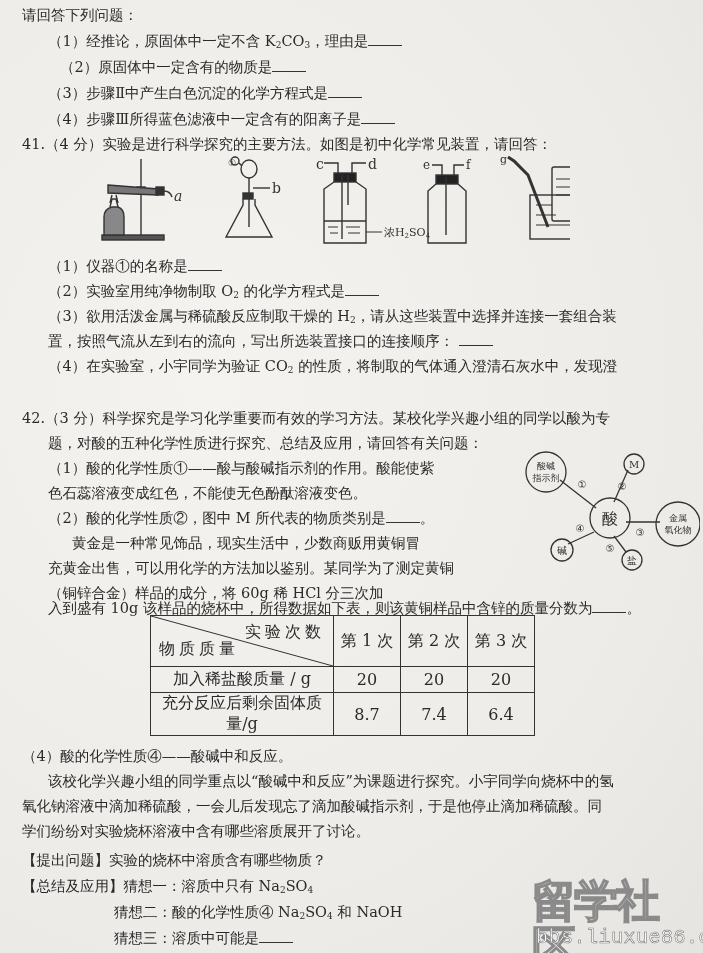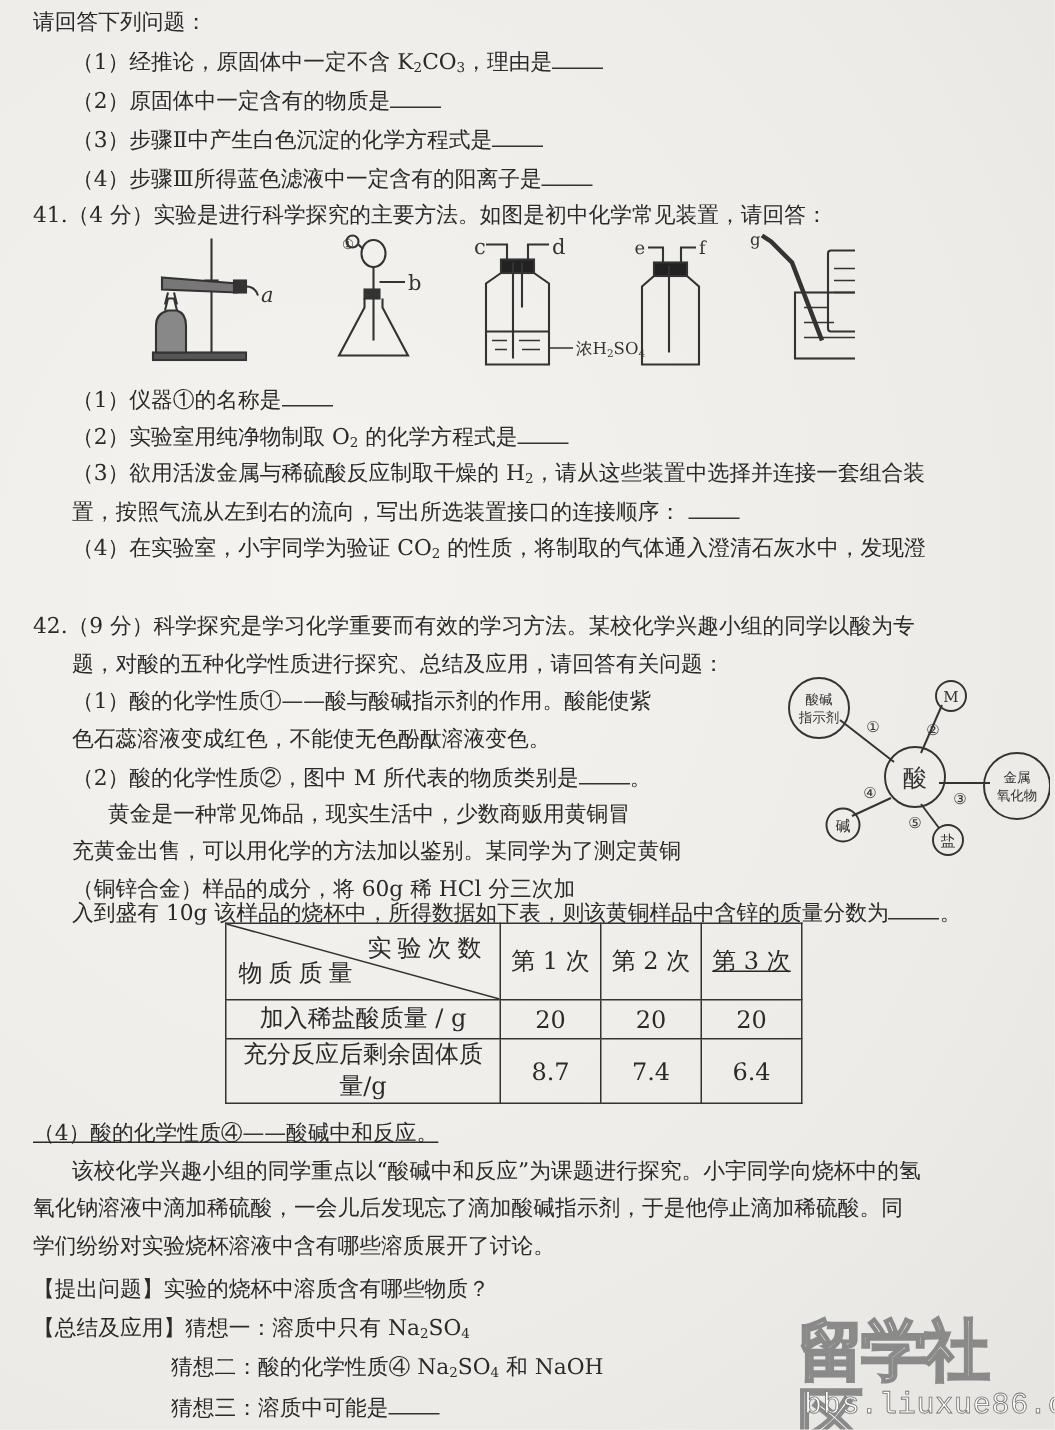--- a/index.html
+++ b/index.html
@@ -33,21 +33,21 @@
 </head>
 <body>
 
 <div class="page">
 
   <div class="line" style="left:22px; top:5px;">请回答下列问题：</div>
 
   <div class="line" style="left:48px; top:31px;">
     <span>（1）</span><span>经推论，原固体中一定不含 K</span><sub>2</sub><span>CO</span><sub>3</sub><span>，理由是</span><span class="blank"></span>
   </div>
-  <div class="line" style="left:48px; top:57px;text-align:right;">
+  <div class="line" style="left:60px; top:57px;text-align:right;">
     <span>（2）</span><span>原固体中一定含有的物质是</span><span class="blank"></span>
   </div>
   <div class="line" style="left:48px; top:83px;">
     <span>（3）</span><span>步骤Ⅱ中产生白色沉淀的化学方程式是</span><span class="blank"></span>
   </div>
   <div class="line" style="left:48px; top:109px;">
     <span>（4）</span><span>步骤Ⅲ所得蓝色滤液中一定含有的阳离子是</span><span class="blank"></span>
   </div>
 
   <div class="line" style="left:22px; top:134px;">
@@ -128,21 +128,21 @@
     <span>（3）</span><span>欲用活泼金属与稀硫酸反应制取干燥的 H</span><sub>2</sub><span>，请从这些装置中选择并连接一套组合装</span>
   </div>
   <div class="line" style="left:48px; top:331px;">
     <span>置，按照气流从左到右的流向，写出所选装置接口的连接顺序：</span> <span class="blank"></span>
   </div>
   <div class="line" style="left:48px; top:356px;">
     <span>（4）</span><span>在实验室，小宇同学为验证 CO</span><sub>2</sub><span> 的性质，将制取的气体通入澄清石灰水中，发现澄</span>
   </div>
 
   <div class="line" style="left:22px; top:408px;">
-    <span>42.</span><span>（9 分）</span><span>科学探究是学习化学重要而有效的学习方法。某校化学兴趣小组的同学以酸为专</span>
+    <span>42.</span><span>（3 分）</span><span>科学探究是学习化学重要而有效的学习方法。某校化学兴趣小组的同学以酸为专</span>
   </div>
   <div class="line" style="left:48px; top:433px;">题，对酸的五种化学性质进行探究、总结及应用，请回答有关问题：</div>
   <div class="line" style="left:48px; top:458px;">（1）酸的化学性质①——酸与酸碱指示剂的作用。酸能使紫</div>
   <div class="line" style="left:48px; top:483px;">色石蕊溶液变成红色，不能使无色酚酞溶液变色。</div>
   <div class="line" style="left:48px; top:508px;">
     <span>（2）酸的化学性质②，图中 M 所代表的物质类别是</span><span class="blank"></span><span>。</span>
   </div>
   <div class="line" style="left:72px; top:533px;">黄金是一种常见饰品，现实生活中，少数商贩用黄铜冒</div>
   <div class="line" style="left:48px; top:558px;">充黄金出售，可以用化学的方法加以鉴别。某同学为了测定黄铜</div>
   <div class="line" style="left:48px; top:583px;">（铜锌合金）样品的成分，将 60g 稀 HCl 分三次加</div>
@@ -186,38 +186,38 @@
         <tr>
       <td class="diag-cell">
         <svg style="position:absolute;left:0;top:0;" width="182" height="50">
               <line x1="0" y1="0" x2="182" y2="50" stroke="#333" stroke-width="1"></line>
             </svg>
         <span class="tr">实验次数</span>
         <span class="bl">物质质量</span>
       </td>
       <td style="width:66px;">第 1 次</td>
       <td style="width:66px;">第 2 次</td>
-      <td style="width:66px;text-decoration:underline;">第 3 次</td>
+      <td style="width:66px;">第 3 次</td>
     </tr>
     <tr style="height:26px;">
       <td>加入稀盐酸质量 / g</td>
       <td>20</td>
       <td>20</td>
       <td>20</td>
     </tr>
     <tr style="height:26px;">
       <td>充分反应后剩余固体质量/g</td>
       <td>8.7</td>
       <td>7.4</td>
       <td>6.4</td>
     </tr>
   </tbody>
     </table>
 
-  <div class="line" style="left:22px; top:746px;text-decoration:underline;">（4）酸的化学性质④——酸碱中和反应。</div>
+  <div class="line" style="left:22px; top:746px;">（4）酸的化学性质④——酸碱中和反应。</div>
   <div class="line" style="left:48px; top:771px;">该校化学兴趣小组的同学重点以“酸碱中和反应”为课题进行探究。小宇同学向烧杯中的氢</div>
   <div class="line" style="left:22px; top:796px;">氧化钠溶液中滴加稀硫酸，一会儿后发现忘了滴加酸碱指示剂，于是他停止滴加稀硫酸。同</div>
   <div class="line" style="left:22px; top:821px;">学们纷纷对实验烧杯溶液中含有哪些溶质展开了讨论。</div>
 
   <div class="line" style="left:22px; top:850px;">
     <span>【提出问题】</span><span>实验的烧杯中溶质含有哪些物质？</span>
   </div>
   <div class="line" style="left:22px; top:876px;">
     <span>【总结及应用】</span><span>猜想一：</span><span>溶质中只有 Na</span><sub>2</sub><span>SO</span><sub>4</sub>
   </div>

